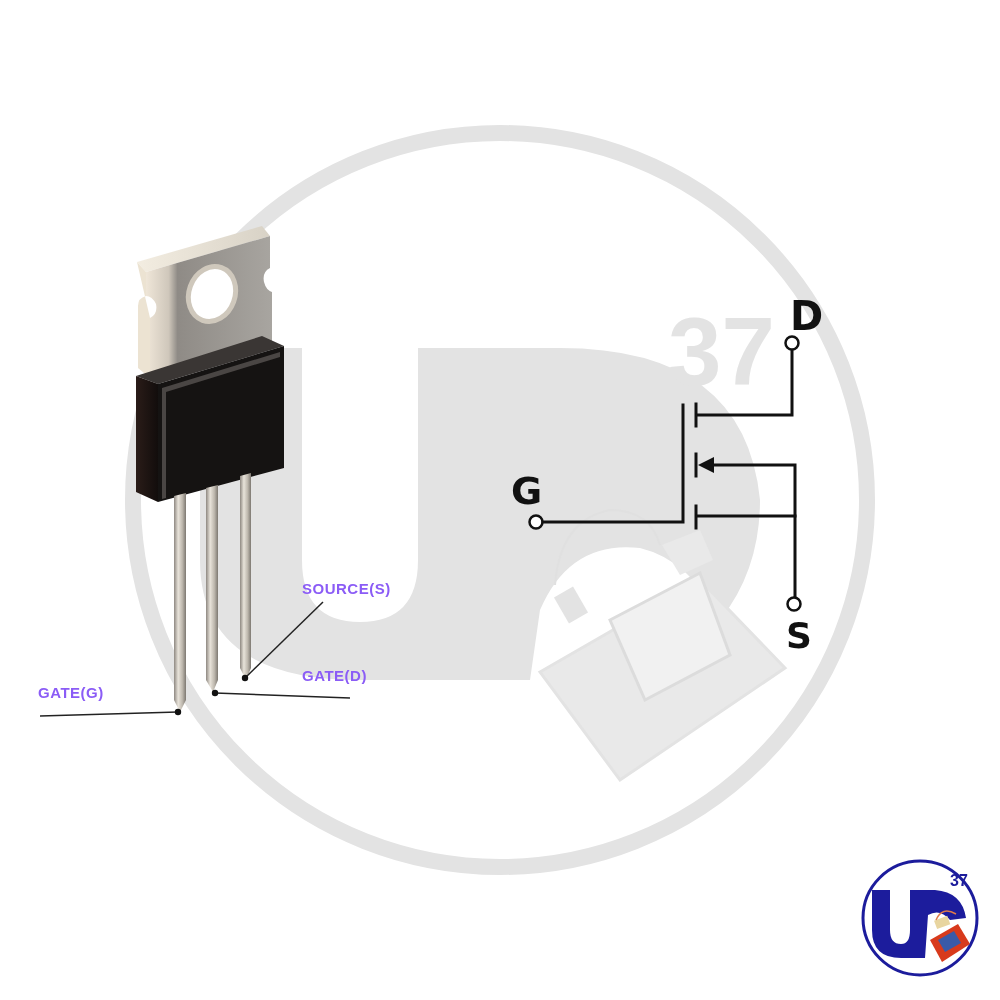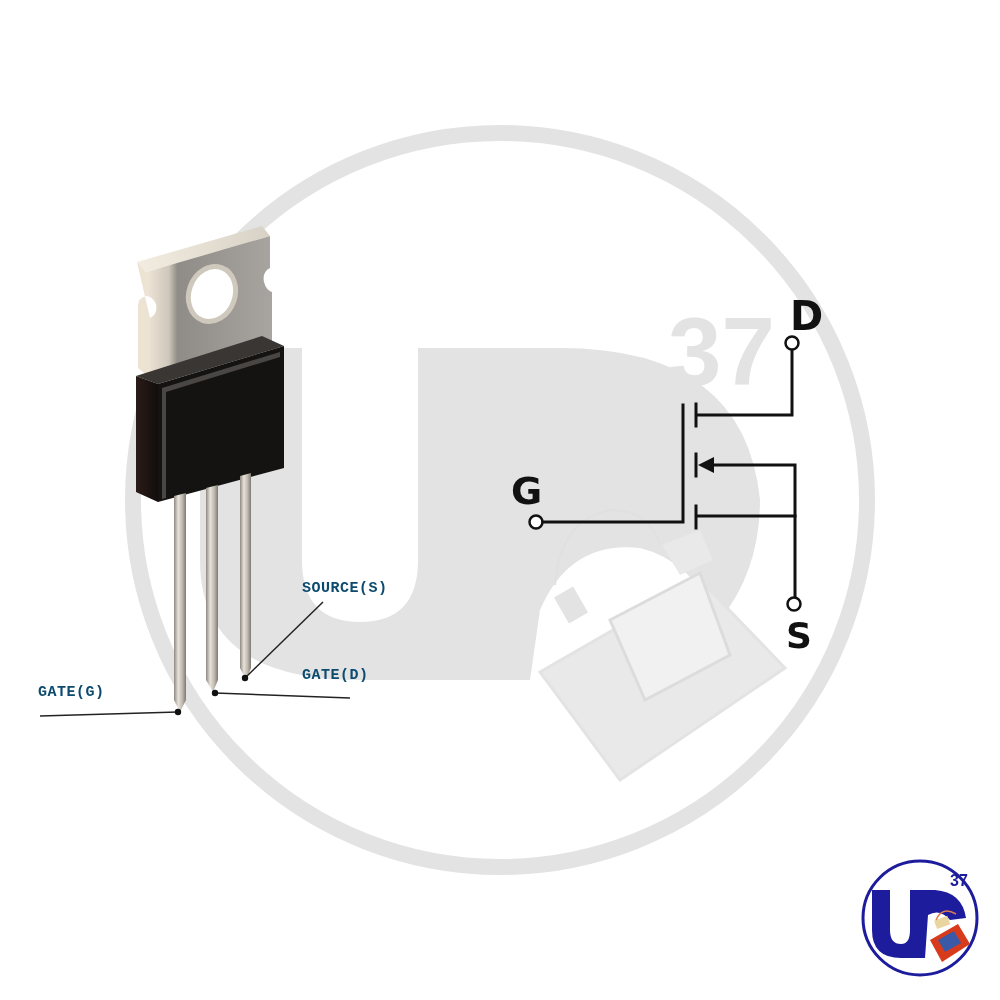--- a/index.html
+++ b/index.html
@@ -14,25 +14,25 @@
       overflow: hidden;
       font-family: "DejaVu Sans", sans-serif;
     }
     #canvas {
       position: absolute;
       left: 0; top: 0;
       width: 1000px; height: 1000px;
     }
     .pin-label {
       position: absolute;
-      font-family: Liberation Mono, monospace;
+      font-family: Liberation Sans, sans-serif;
       font-weight: bold;
       font-size: 15px;
       letter-spacing: 0.5px;
-      color: #0c4a6e;
+      color: #8b5cf6;
       white-space: nowrap;
     }
     .terminal-letter {
       position: absolute;
       font-family: "DejaVu Sans", sans-serif;
       font-weight: bold;
       color: #111111;
       line-height: 1;
     }
     .logo-sup {

